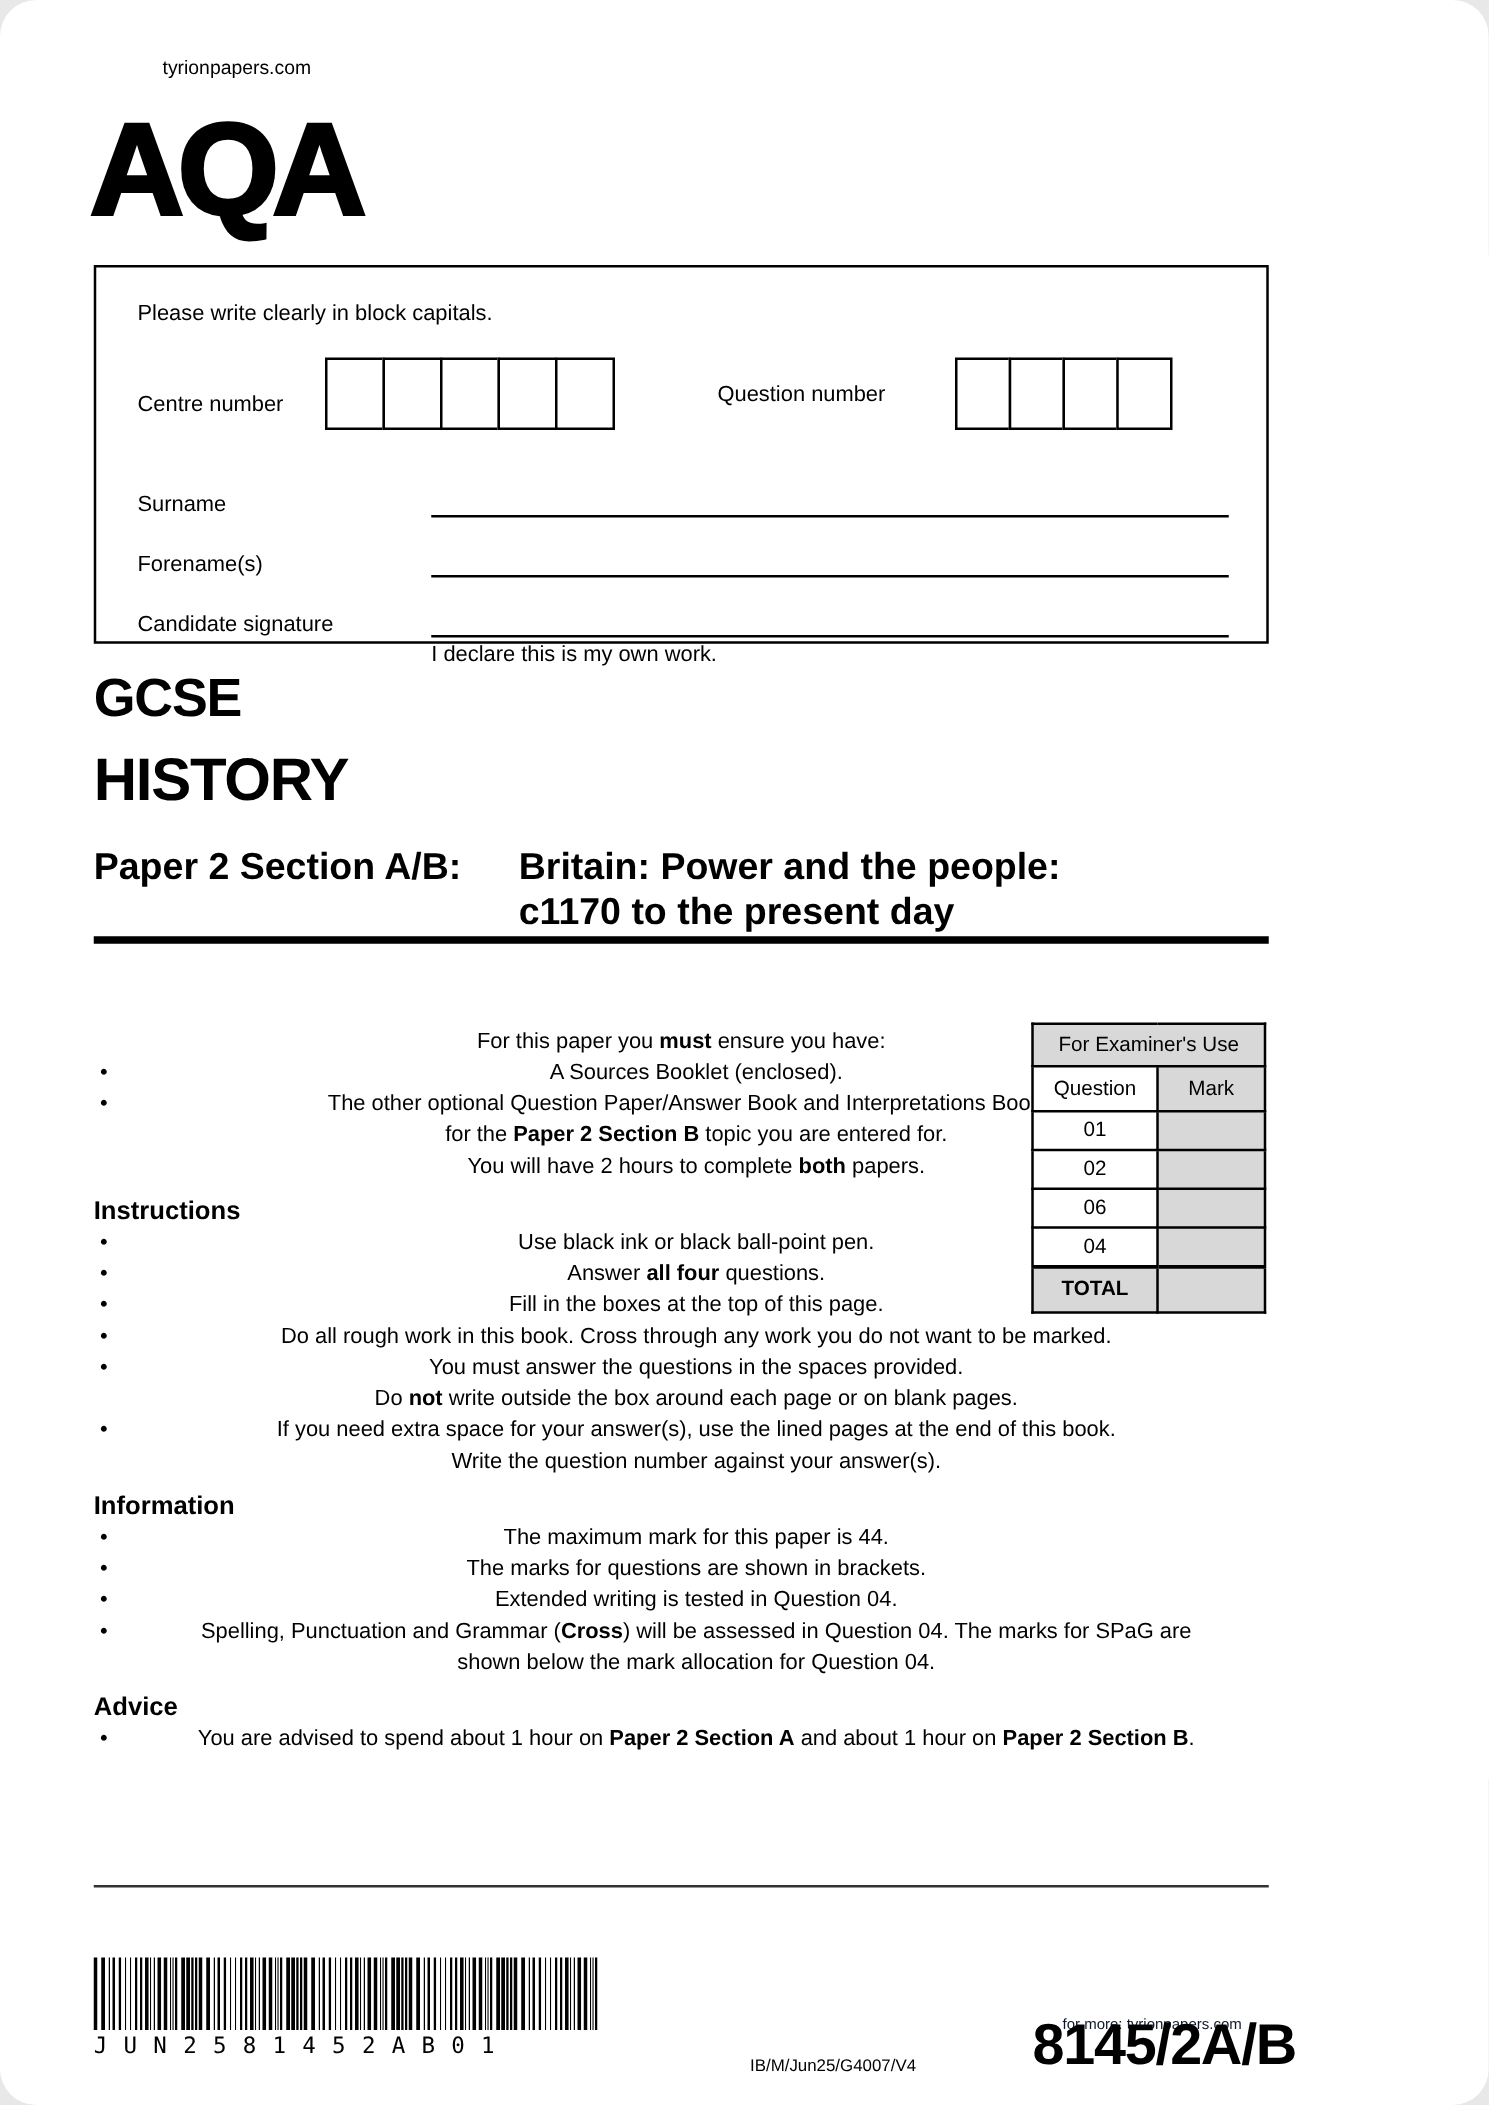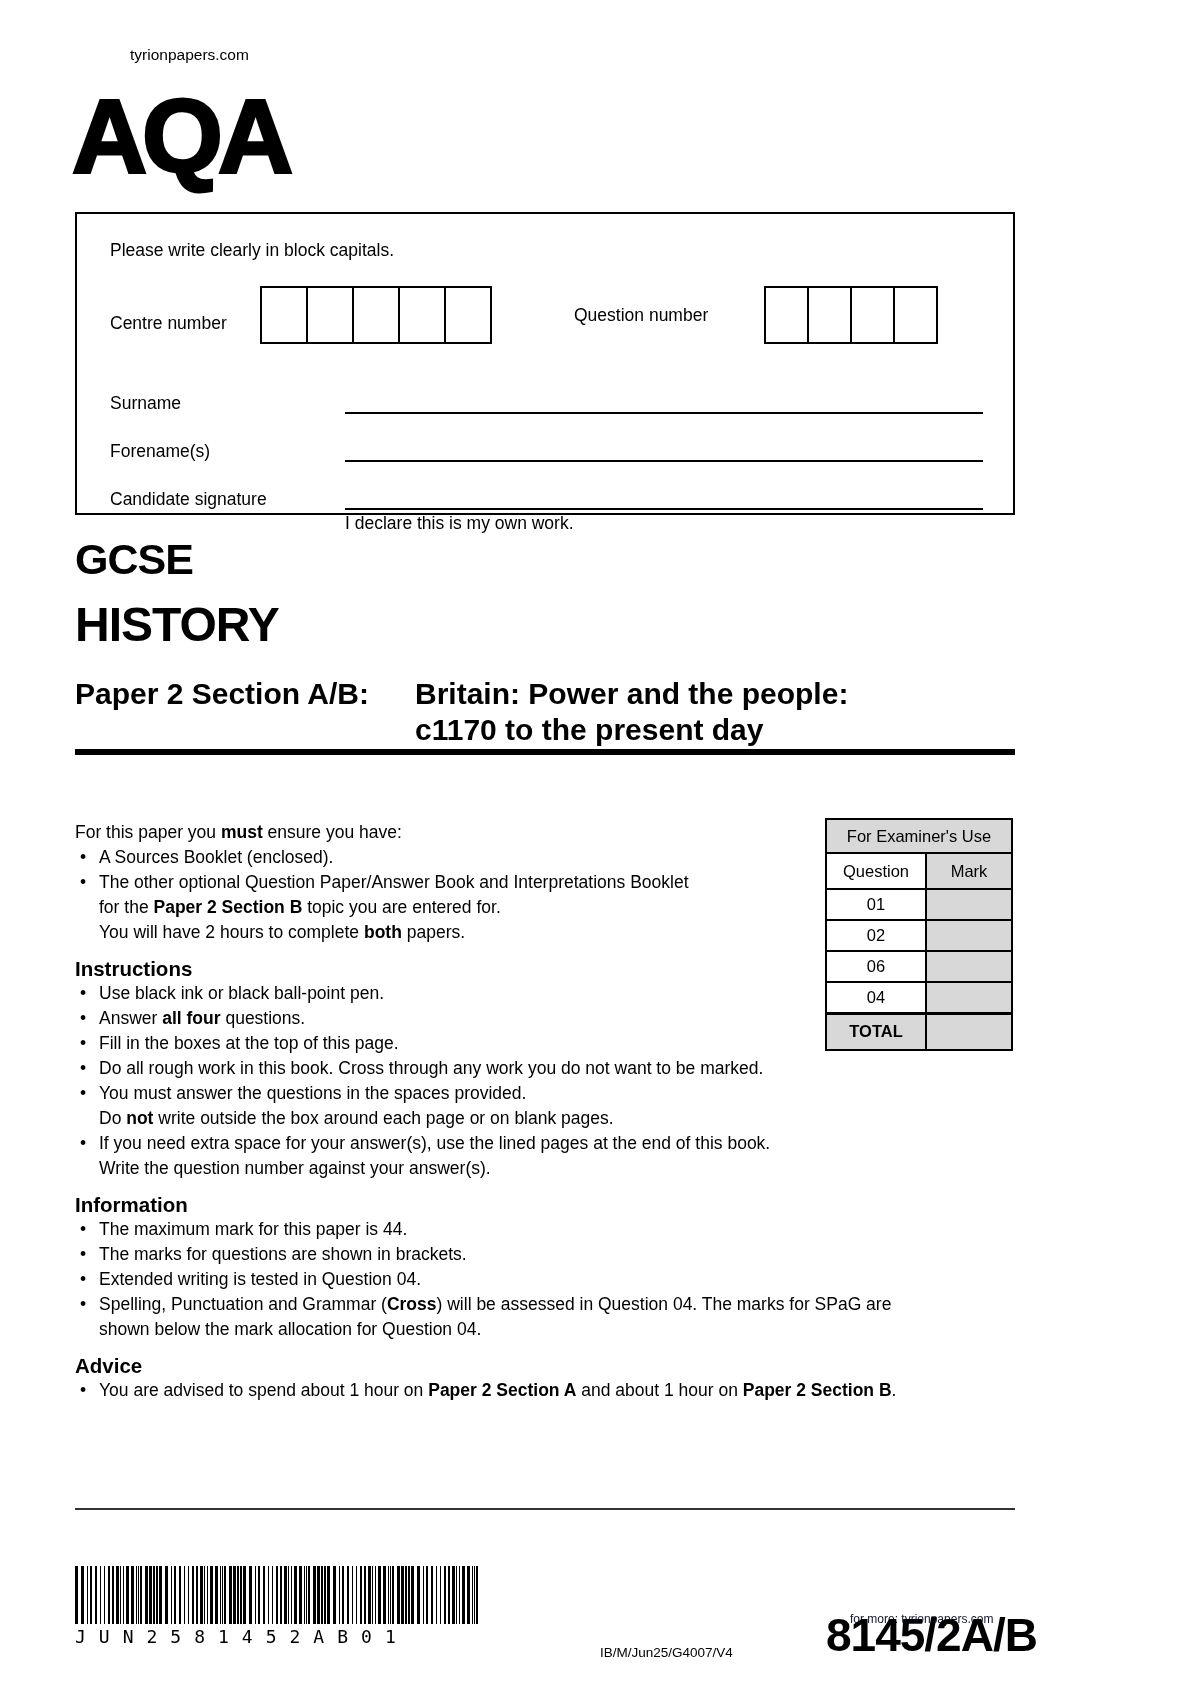--- a/index.html
+++ b/index.html
@@ -1,18 +1,18 @@
 <!DOCTYPE html>
 <html><head>
 <meta charset="utf-8">
 <style>
   * { margin:0; padding:0; box-sizing:border-box; }
   html,body { background:#e8e8e8; }
   body { font-family:"Liberation Sans", sans-serif; color:#000; }
-  .page { position:relative; width:1191px; height:1684px; background:#fff; margin:0 auto; overflow:hidden; }
+  .page { position:relative; width:1191px; height:1684px; background:#fff; margin:0 auto; overflow:hidden;border-radius:29px; }
 
   
   .wm-top { position:absolute; left:130px; top:46px; font-size:15.5px; }
 
   
   .logo { position:absolute; left:72px; top:84px; font-size:104px; line-height:1; font-weight:bold;
           letter-spacing:-5px; -webkit-text-stroke:3px #000; }
 
   
   .cand-box { position:absolute; left:75px; top:212px; width:940px; height:303px;
@@ -39,21 +39,21 @@
   .title-rule { position:absolute; left:75px; top:749px; width:940px; height:6px; background:#000; }
 
   
   .session { position:absolute; left:75px; top:776px; width:940px; display:grid;
              grid-template-columns:360px 1fr auto; font-size:28px; font-weight:bold; }
 
   
   .content { position:absolute; left:75px; top:820px; width:940px; }
   .section-h { font-size:20.5px; font-weight:bold; line-height:25px; }
   .section-h.gap { margin-top:11px; }
-  .content p, .content li { font-size:17.5px; line-height:25px; }
+  .content p, .content li { font-size:17.5px; line-height:25px;text-align:center; }
   .content ul { list-style:none; }
   .content li { position:relative; padding-left:24px; }
   .content li::before { content:"\2022"; position:absolute; left:5px; }
 
   
   .exam-table { position:absolute; left:825px; top:818px; border-collapse:collapse;
                 font-size:16.5px; text-align:center; background:#fff; }
   .exam-table td { border:2px solid #000; }
   .exam-table .t-title td { width:186px; height:34px; background:#d8d8d8; }
   .exam-table .t-cols td, .exam-table .q-cell { height:31px; }

